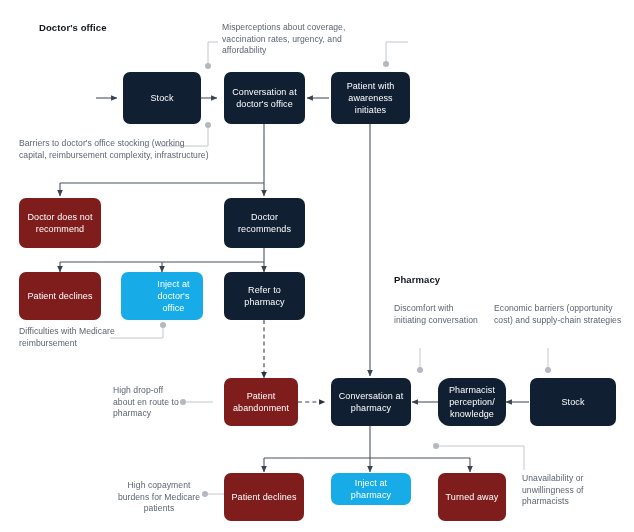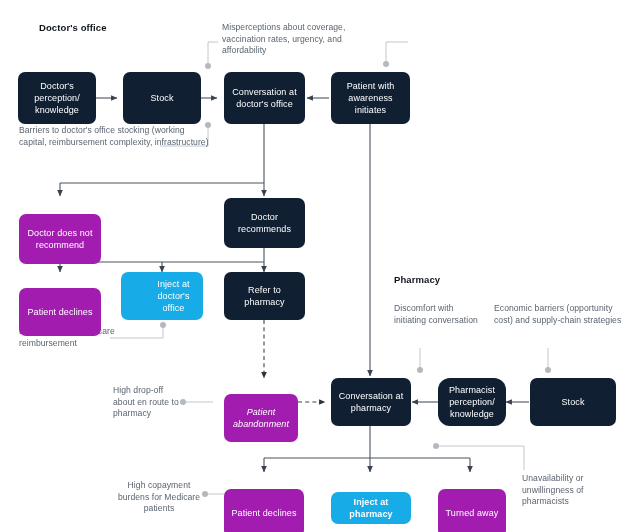--- a/index.html
+++ b/index.html
@@ -34,21 +34,21 @@
     text-align: center;
     color: #ffffff;
     font-size: 9px;
     line-height: 12px;
     letter-spacing: 0.1px;
     padding: 2px 4px;
     box-sizing: border-box;
     z-index: 3;
   }
   .node.dark   { background: #111f33; }
-  .node.blue   { background: #a21caf; margin-top: 16px; }
+  .node.blue   { background: #7f1d1d; }
   .node.cyan   { background: #17ace8; }
 
   .section-title {
     position: absolute;
     font-size: 9.5px;
     font-weight: bold;
     color: #10151c;
     letter-spacing: 0.1px;
     z-index: 3;
   }
@@ -142,42 +142,41 @@
   <div class="dot" style="left:180px;  top:399px;"></div>
   <div class="dot" style="left:417px;  top:367px;"></div>
   <div class="dot" style="left:545px;  top:367px;"></div>
   <div class="dot" style="left:202px;  top:491px;"></div>
   <div class="dot" style="left:433px;  top:443px;"></div>
 
   <div class="section-title" style="left:19px; top:22px;padding-left:20px;">Doctor's office</div>
   <div class="section-title" style="left:394px; top:274px;">Pharmacy</div>
 
   <div class="annot" style="left:222px; top:22px; width:130px;">Misperceptions about coverage, vaccination rates, urgency, and affordability</div>
-  <div class="annot" style="left:19px; top:125px; width:190px;">Barriers to doctor's office  stocking (working capital, reimbursement complexity, infrastructure)</div>
+  <div class="annot" style="left:19px; top:138px; width:190px;">Barriers to doctor's office  stocking (working capital, reimbursement complexity, infrastructure)</div>
   <div class="annot" style="left:19px; top:326px; width:140px;">Difficulties with Medicare reimbursement</div>
   <div class="annot" style="left:113px; top:385px; width:70px;">High drop-off about en route to pharmacy</div>
   <div class="annot" style="left:394px; top:303px; width:86px;">Discomfort with initiating conversation</div>
   <div class="annot" style="left:494px; top:303px; width:128px;">Economic barriers (opportunity cost) and supply-chain strategies</div>
   <div class="annot" style="left:113px; top:480px; width:92px;text-align:center;">High copayment burdens for Medicare patients</div>
   <div class="annot" style="left:522px; top:473px; width:104px;">Unavailability or unwillingness of pharmacists</div>
 
-  <div class="node dark" style="left:18px;  top:72px;  width:78px;  height:52px;">Doctor's perception/ knowledge</div>
   <div class="node dark" style="left:123px; top:72px;  width:78px;  height:52px;">Stock</div>
   <div class="node dark" style="left:224px; top:72px;  width:81px;  height:52px;">Conversation at doctor's office</div>
   <div class="node dark" style="left:331px; top:72px;  width:79px;  height:52px;">Patient with awareness initiates</div>
 
   <div class="node blue" style="left:19px;  top:198px; width:82px;  height:50px;">Doctor does not recommend</div>
   <div class="node dark" style="left:224px; top:198px; width:81px;  height:50px;">Doctor recommends</div>
 
   <div class="node blue" style="left:19px;  top:272px; width:82px;  height:48px;">Patient declines</div>
   <div class="node cyan" style="left:121px; top:272px; width:82px;  height:48px;padding-left:27px;">Inject at doctor's office</div>
   <div class="node dark" style="left:224px; top:272px; width:81px;  height:48px;">Refer to pharmacy</div>
 
-  <div class="node blue" style="left:224px; top:378px; width:74px;  height:48px;font-style:italic;">Patient abandonment</div>
+  <div class="node blue" style="left:224px; top:378px; width:74px;  height:48px;">Patient abandonment</div>
   <div class="node dark" style="left:331px; top:378px; width:80px;  height:48px;">Conversation at pharmacy</div>
   <div class="node dark" style="left:438px; top:378px; width:68px;  height:48px;border-radius:12px;">Pharmacist perception/ knowledge</div>
   <div class="node dark" style="left:530px; top:378px; width:86px;  height:48px;">Stock</div>
 
   <div class="node blue" style="left:224px; top:473px; width:80px;  height:48px;">Patient declines</div>
-  <div class="node cyan" style="left:331px; top:492px; width:80px;  height:32px;font-weight:bold;">Inject at pharmacy</div>
+  <div class="node cyan" style="left:331px; top:473px; width:80px;  height:32px;">Inject at pharmacy</div>
   <div class="node blue" style="left:438px; top:473px; width:68px;  height:48px;">Turned away</div>
 
 </div>
 
 </body></html>

